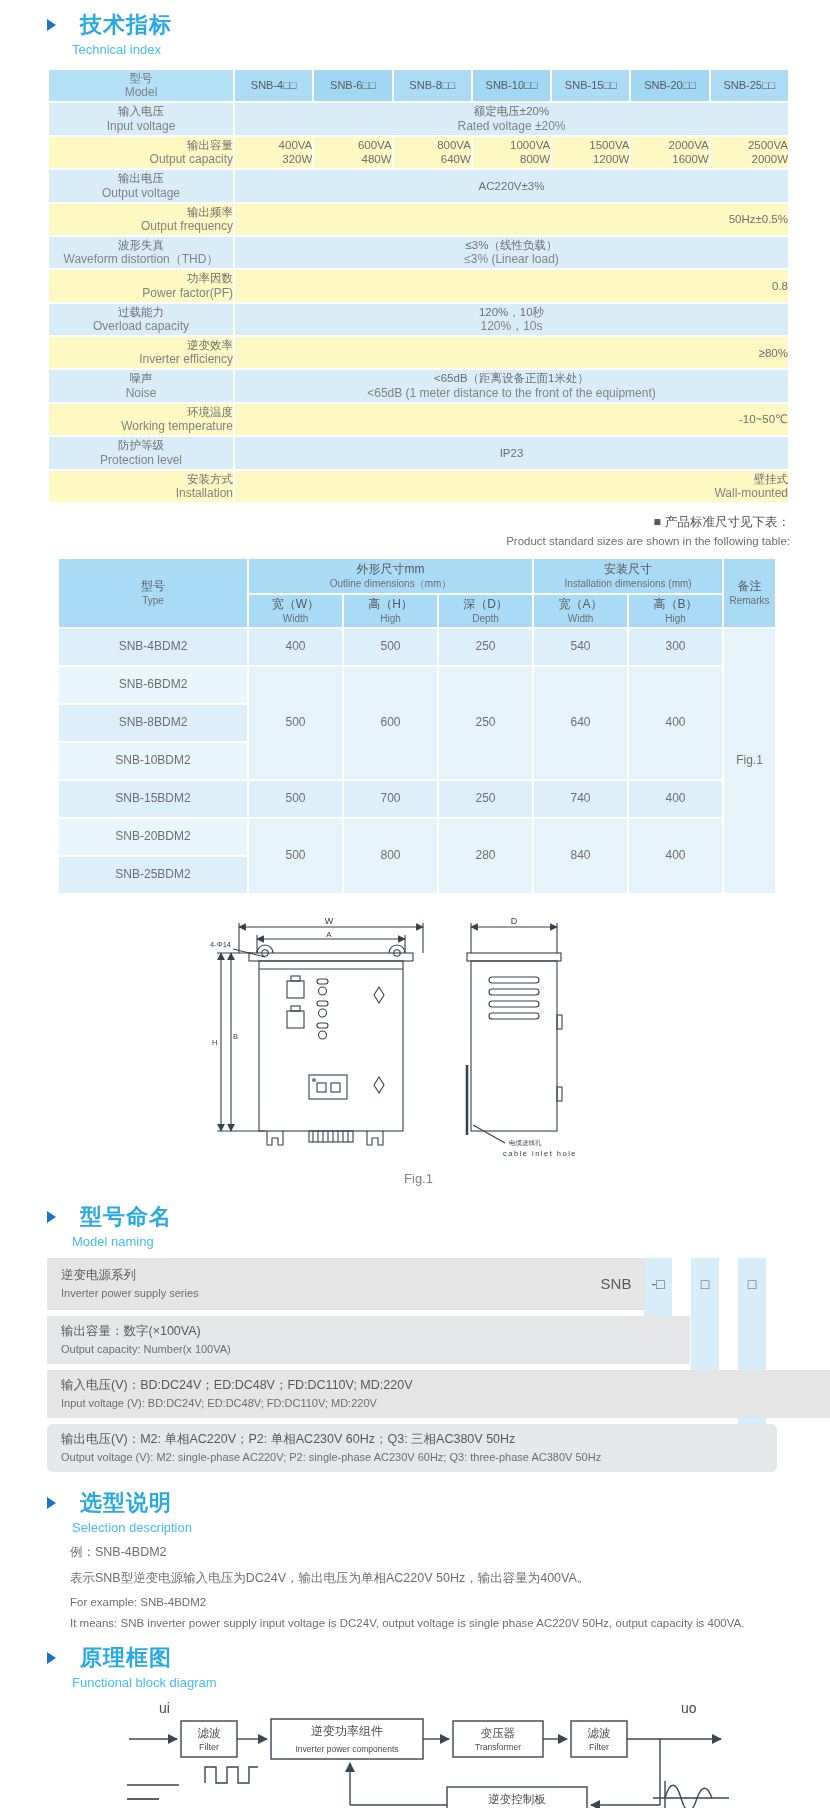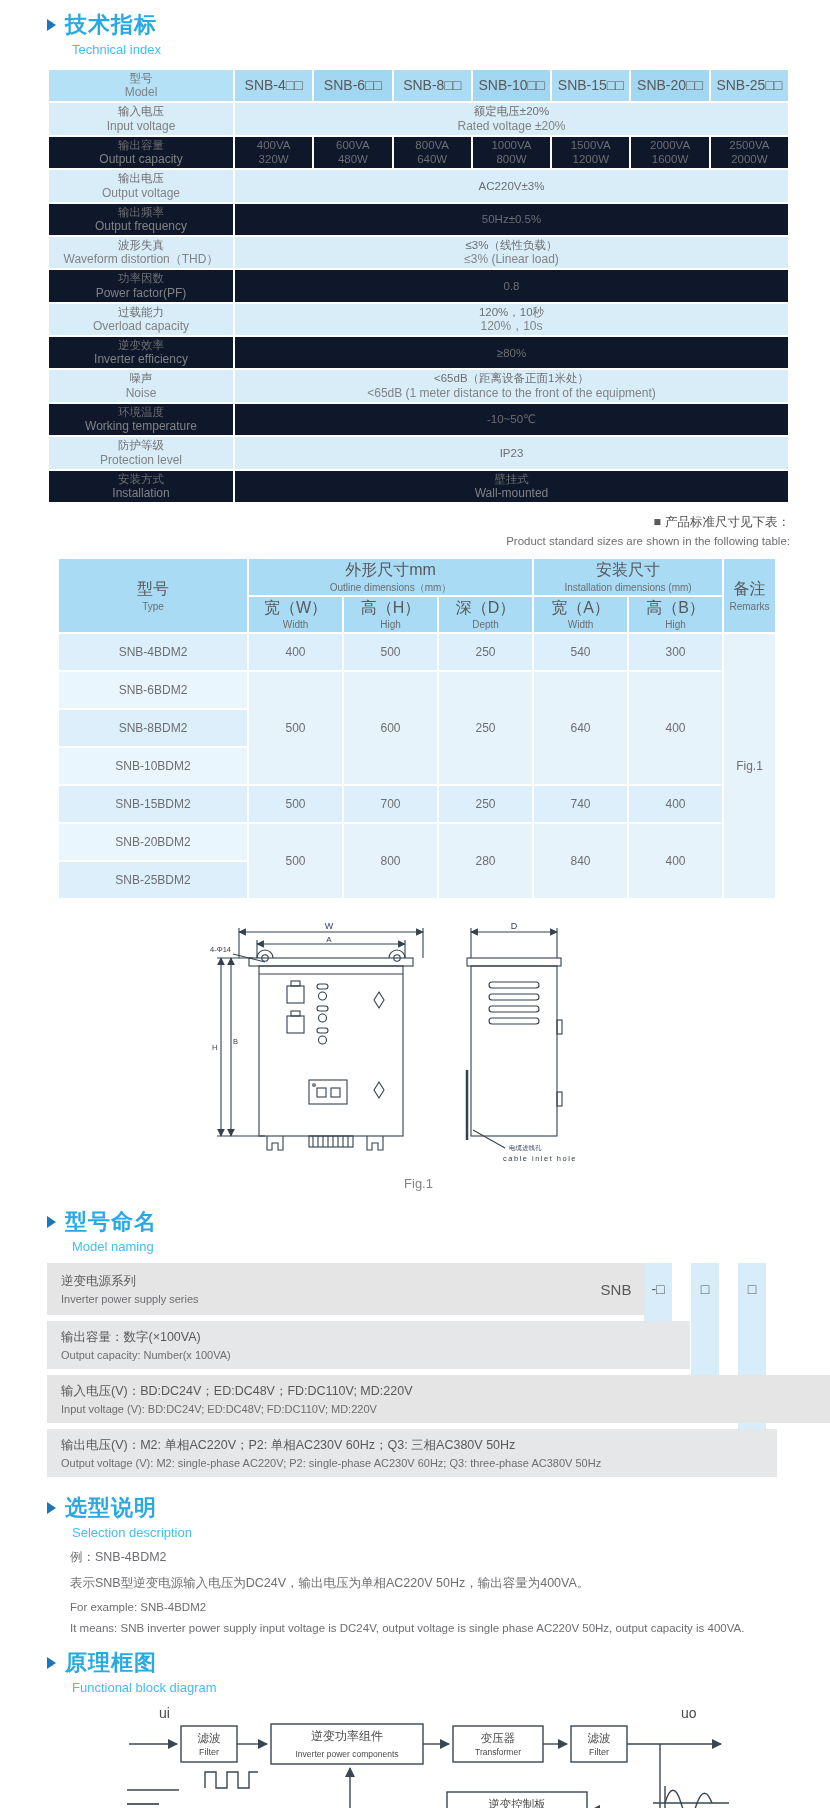--- a/index.html
+++ b/index.html
@@ -4,70 +4,70 @@
 <style>
   html,body{margin:0;padding:0;}
   body{
     width:830px;height:1808px;background:#ffffff;overflow:hidden;
     font-family:"Liberation Sans","DejaVu Sans",sans-serif;color:#58595b;
   }
   .content{padding:14px 40px 0 47px;}
 
   
   .sec{line-height:1;}
-  .sec-title{display:flex;align-items:center;gap:9px;}
+  .sec-title{display:flex;align-items:center;gap:24px;}
   .sec-arrow{width:0;height:0;border-left:9px solid #1b75bc;border-top:6px solid transparent;border-bottom:6px solid transparent;}
   .sec-cn{font-size:22px;font-weight:bold;color:#29a9e1;letter-spacing:1px;}
   .sec-en{font-size:13px;color:#45bdf0;margin:7px 0 0 25px;}
 
   
   table.spec{border-collapse:collapse;table-layout:fixed;width:743px;margin:12px 0 10px 0;}
   .spec td{border:2px solid #fff;text-align:center;vertical-align:middle;padding:1px 0;line-height:1.25;}
   .spec tr{height:30px;}
   .spec tr.hdr td{background:#abdcf4;}
   .spec tr.hdr td.lab{background:#b5e1f6;}
   .spec tr.hdr td.mh-b{background:#a2d7f1;}
   .spec tr.r-a td{background:#d9edf9;}
-  .spec tr.r-b td{background:#0f172a;}
+  .spec tr.r-b td{background:#fef9c3;text-align:right;}
   .spec .cn{font-size:11.5px;color:#6d6e71;}
   .spec .en{font-size:12px;color:#808285;}
-  .spec tr.hdr .mh-cell{font-size:14px;color:#58595b;}
+  .spec tr.hdr .mh-cell{font-size:11px;color:#58595b;}
 
   
   .note{margin:2px 0 0 2px;text-align:right;}
   .note-cn{font-size:12.5px;color:#4d4d4f;}
   .note-cn .bullet{margin-right:4px;color:#595a5c;}
   .note-en{font-size:11.5px;color:#6d6e71;margin:4px 0 0 15px;}
 
   
   table.size{border-collapse:collapse;table-layout:fixed;width:718px;margin:10px 0 0 10px;}
   .size td{border:2px solid #fff;text-align:center;vertical-align:middle;line-height:1.3;}
   .size tr.hdr1{height:36px;} .size tr.hdr2{height:34px;}
   .size tr.hdr1 td,.size tr.hdr2 td{background:#a9dbf4;}
   .size tbody tr.body{height:38px;font-size:12px;color:#6d6e71;}
   .size tr.r-a td{background:#ddeffa;}
   .size tr.r-b td{background:#eaf6fd;}
   .size tr td.merge{background:#e7f3fb;}
-  .size .cn{font-size:16px;color:#58595b;}
+  .size .cn{font-size:12px;color:#58595b;}
   .size .en{font-size:10px;color:#6d6e71;}
 
   
   .fig-svg{display:block;margin:20px auto 0 auto;}
   .fig-cap{text-align:center;color:#808285;font-size:13px;margin-top:4px;}
 
   
   .mn{position:relative;width:745px;height:214px;margin-top:10px;}
   .mn-row{position:absolute;left:0;display:flex;flex-direction:column;justify-content:center;padding-left:14px;box-sizing:border-box;}
   .mn-row .cn{font-size:12.5px;color:#58595b;line-height:1.55;}
   .mn-row .en{font-size:11px;color:#6d6e71;line-height:1.5;}
   .mn-blue{background:#e5e5e5;} .mn-gray{background:#e6e7e8;}
   .mn-r1{top:0;height:52px;width:598px;}
   .mn-r2{top:58px;height:48px;width:643px;}
   .mn-r3{top:112px;height:48px;width:788px;}
-  .mn-r4{top:166px;height:48px;width:730px;}
+  .mn-r4{top:166px;height:48px;width:730px;border-radius:6px;}
   .mn-strip{position:absolute;top:0;width:28px;background:#d8edfa;}
   .mn-s1{left:597px;height:58px;}
   .mn-s2{left:644px;height:112px;}
   .mn-s3{left:691px;height:166px;}
   .mn-code{position:absolute;top:0;height:52px;display:flex;align-items:center;justify-content:center;color:#58595b;}
   .mn-prefix{left:546px;width:46px;font-size:15px;}
   .mn-c1{left:597px;width:28px;font-size:14px;}
   .mn-c2{left:644px;width:28px;font-size:14px;}
   .mn-c3{left:691px;width:28px;font-size:14px;}
 

